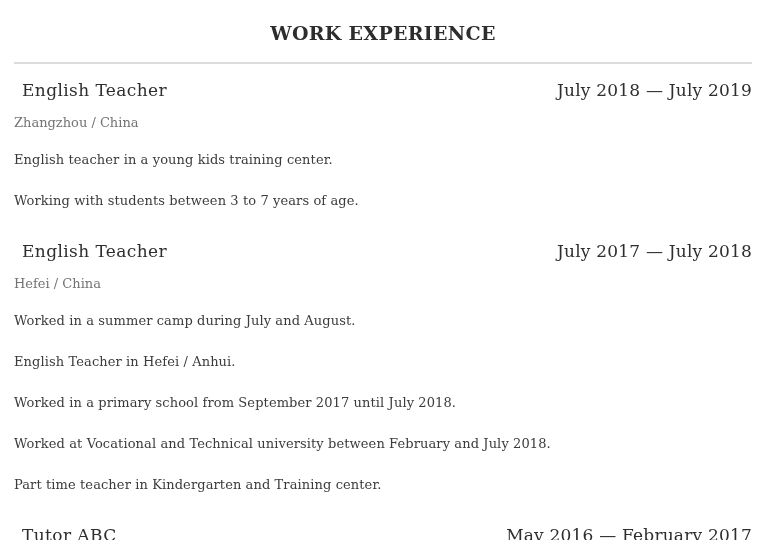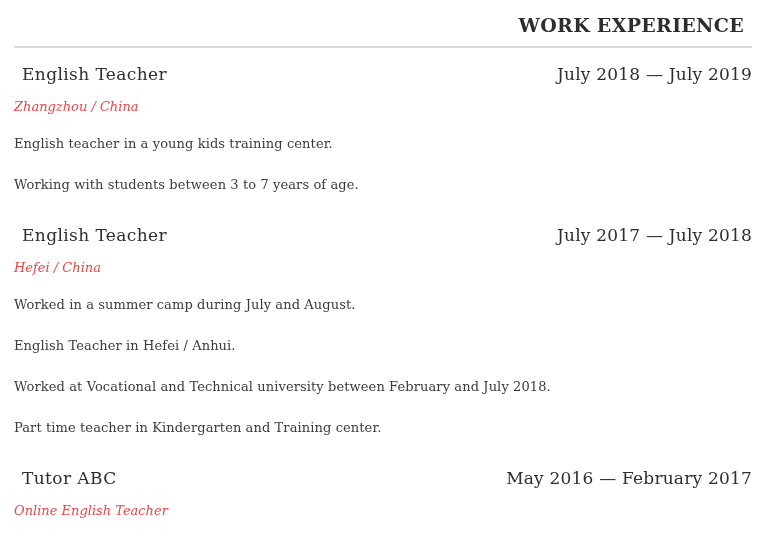--- a/index.html
+++ b/index.html
@@ -11,23 +11,23 @@
     width: 767px;
     height: 540px;
     overflow: hidden;
     font-family: "DejaVu Serif", "Liberation Serif", serif;
     color: #3a3a3a;
   }
   .page {
     padding: 2px 15px 0 14px;
   }
   .section-title {
-    margin: 8px;
+    margin: 16px;
     padding-top: 2px;
-    text-align: right;
+    text-align: center;
     font-size: 19px;
     font-weight: 700;
     letter-spacing: 0.3px;
     color: #2d2d2d;
     line-height: 26px;
   }
   .divider {
     height: 0;
     border: none;
     border-top: 2px solid #dcdcdc;
@@ -53,23 +53,22 @@
   }
   .job-dates {
     font-size: 17px;
     letter-spacing: 0.2px;
     color: #2e2e2e;
     white-space: nowrap;
   }
   .entry-location {
     margin-top: 5px;
     font-size: 13px;
-    font-style: italic;
     line-height: 17px;
-    color: #ef4444;
+    color: #737373;
   }
   .entry-desc {
     margin-top: 19px;
   }
   .entry-desc p {
     margin: 0 0 20.5px 0;
     font-size: 13px;
     line-height: 20.5px;
     letter-spacing: 0.1px;
     color: #3b3b3b;
@@ -98,20 +97,21 @@
 
   <section class="entry">
     <div class="entry-header">
       <h2 class="job-title">English Teacher</h2>
       <span class="job-dates">July 2017 — July 2018</span>
     </div>
     <div class="entry-location">Hefei / China</div>
     <div class="entry-desc">
       <p>Worked in a summer camp during July and August.</p>
       <p>English Teacher in Hefei / Anhui.</p>
+      <p>Worked in a primary school from September 2017 until July 2018.</p>
       <p>Worked at Vocational and Technical university between February and July 2018.</p>
       <p>Part time teacher in Kindergarten and Training center.</p>
     </div>
   </section>
 
   <section class="entry">
     <div class="entry-header">
       <h2 class="job-title">Tutor ABC</h2>
       <span class="job-dates">May 2016 — February 2017</span>
     </div>

